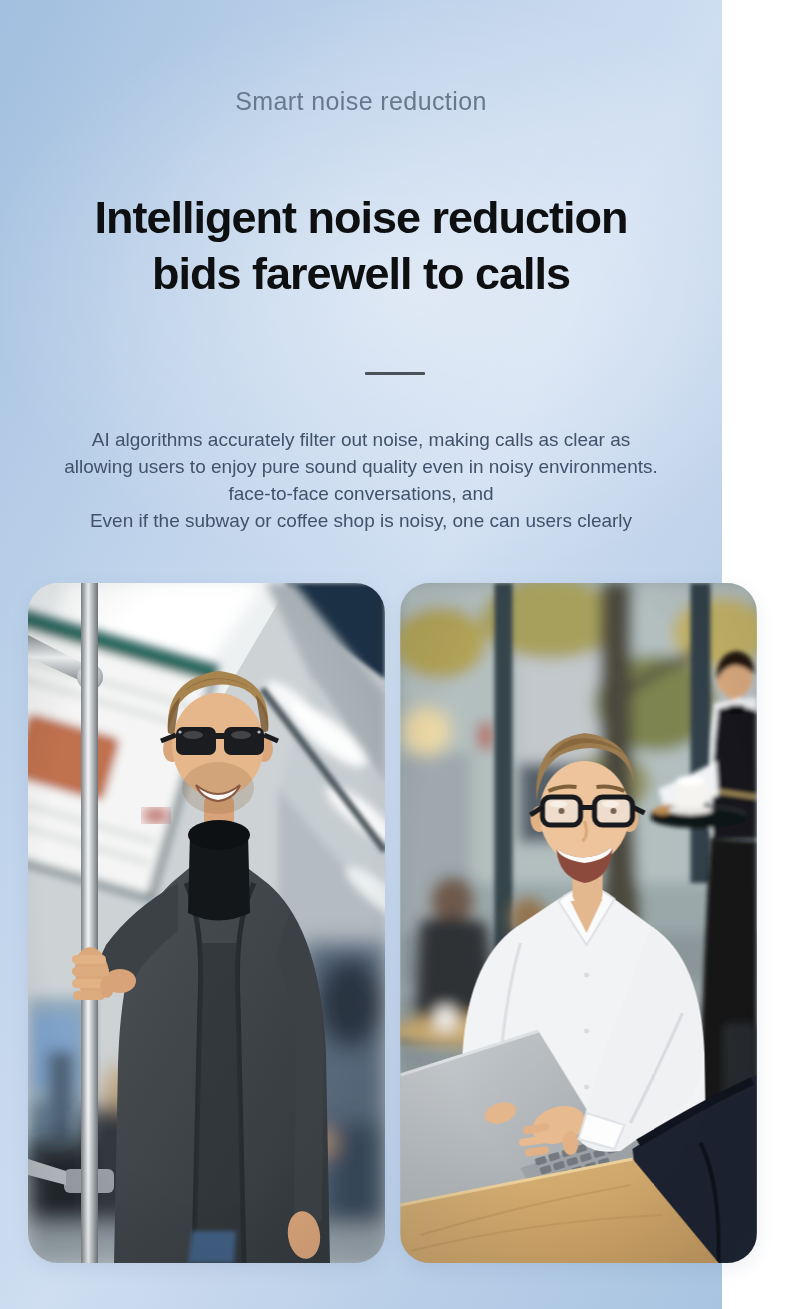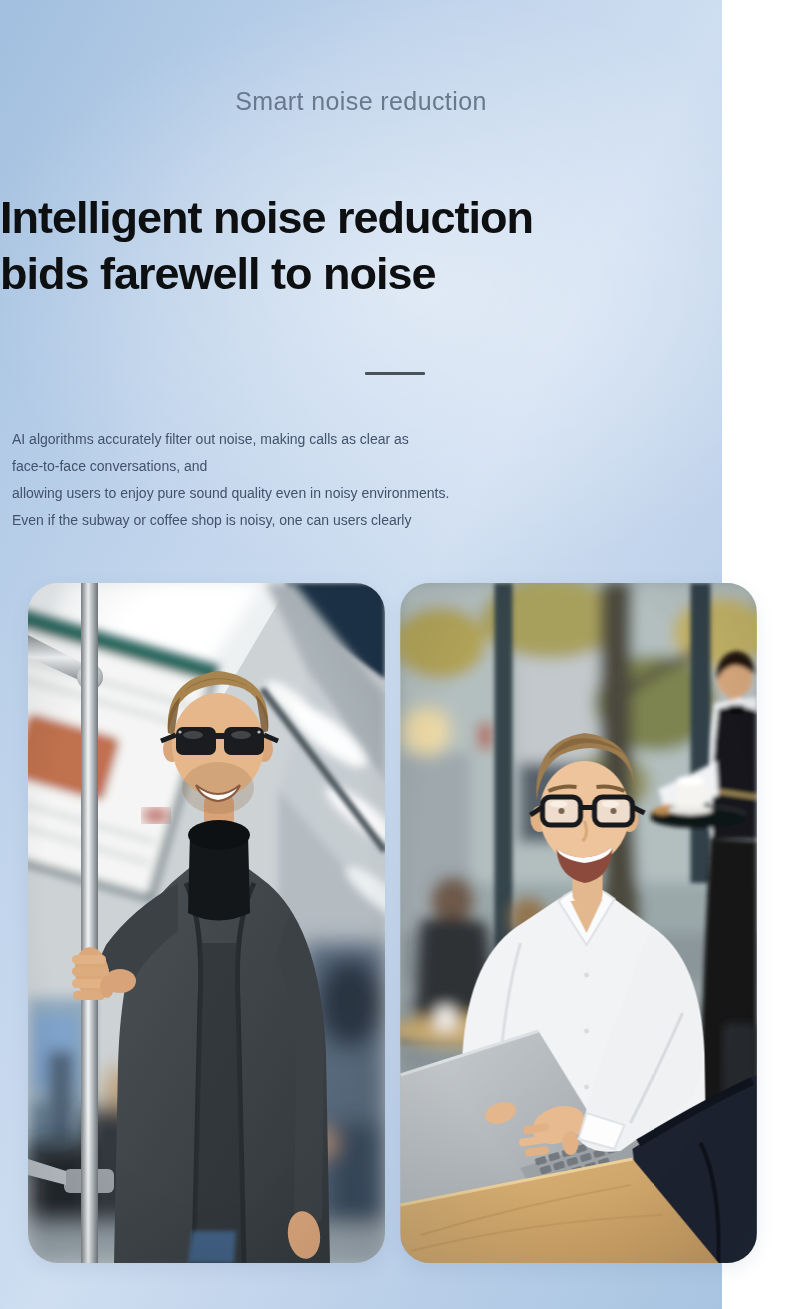--- a/index.html
+++ b/index.html
@@ -14,56 +14,56 @@
       radial-gradient(ellipse 620px 420px at 58% 22%, rgba(255,255,255,.45), rgba(255,255,255,0) 70%),
       linear-gradient(118deg,#a2bfdf 0%,#bdd2ea 28%,#cfdef1 52%,#bacfe8 76%,#a8c4e1 100%);
   }
   .eyebrow{
     position:absolute;top:87px;left:0;width:100%;
     text-align:center;font-size:25px;letter-spacing:.4px;
     color:#68798d;
   }
   .heading{
     position:absolute;top:190px;left:0;width:100%;margin:0;
-    text-align:left;font-weight:bold;color:#0d0f11;
+    text-align:center;font-weight:bold;color:#0d0f11;
     font-size:45px;line-height:56px;letter-spacing:-1px;
   }
   .divider{
     position:absolute;top:372px;left:365px;width:60px;height:3px;
     background:#4b5158;border-radius:1px;
   }
   .description{
-    position:absolute;top:426px;left:12px;width:100%;
-    text-align:left;color:#42526a;font-size:14px;line-height:27px;
+    position:absolute;top:426px;left:0;width:100%;
+    text-align:center;color:#42526a;font-size:19px;line-height:27px;
   }
   .photos{
     position:absolute;top:583px;left:28px;width:734px;height:680px;
     display:flex;gap:15px;
   }
   .photo{
     margin:0;width:357px;height:680px;border-radius:30px;overflow:hidden;
     flex:0 0 auto;box-shadow:0 6px 18px rgba(60,90,130,.10);
   }
   .photo svg{display:block;width:100%;height:100%;}
 </style>
 </head>
 <body>
 
 <div class="canvas">
 
   <div class="eyebrow">Smart noise reduction</div>
 
-  <h1 class="heading"><span>Intelligent noise reduction</span><br><span>bids farewell to noise</span></h1>
+  <h1 class="heading"><span>Intelligent noise reduction</span><br><span>bids farewell to calls</span></h1>
 
   <div class="divider"></div>
 
   <div class="description">
     <div>AI algorithms accurately filter out noise, making calls as clear as</div>
+    <div>allowing users to enjoy pure sound quality even in noisy environments.</div>
     <div>face-to-face conversations, and</div>
-    <div>allowing users to enjoy pure sound quality even in noisy environments.</div>
     <div>Even if the subway or coffee shop is noisy, one can users clearly</div>
   </div>
 
   <div class="photos">
 
     <figure class="photo" aria-label="Man wearing smart sunglasses holding a pole inside a subway train">
       <svg viewBox="0 0 357 680" xmlns="http://www.w3.org/2000/svg">
         <defs>
           <linearGradient id="silverV" x1="0" y1="0" x2="1" y2="0">
             <stop offset="0" stop-color="#7e8387"></stop>

